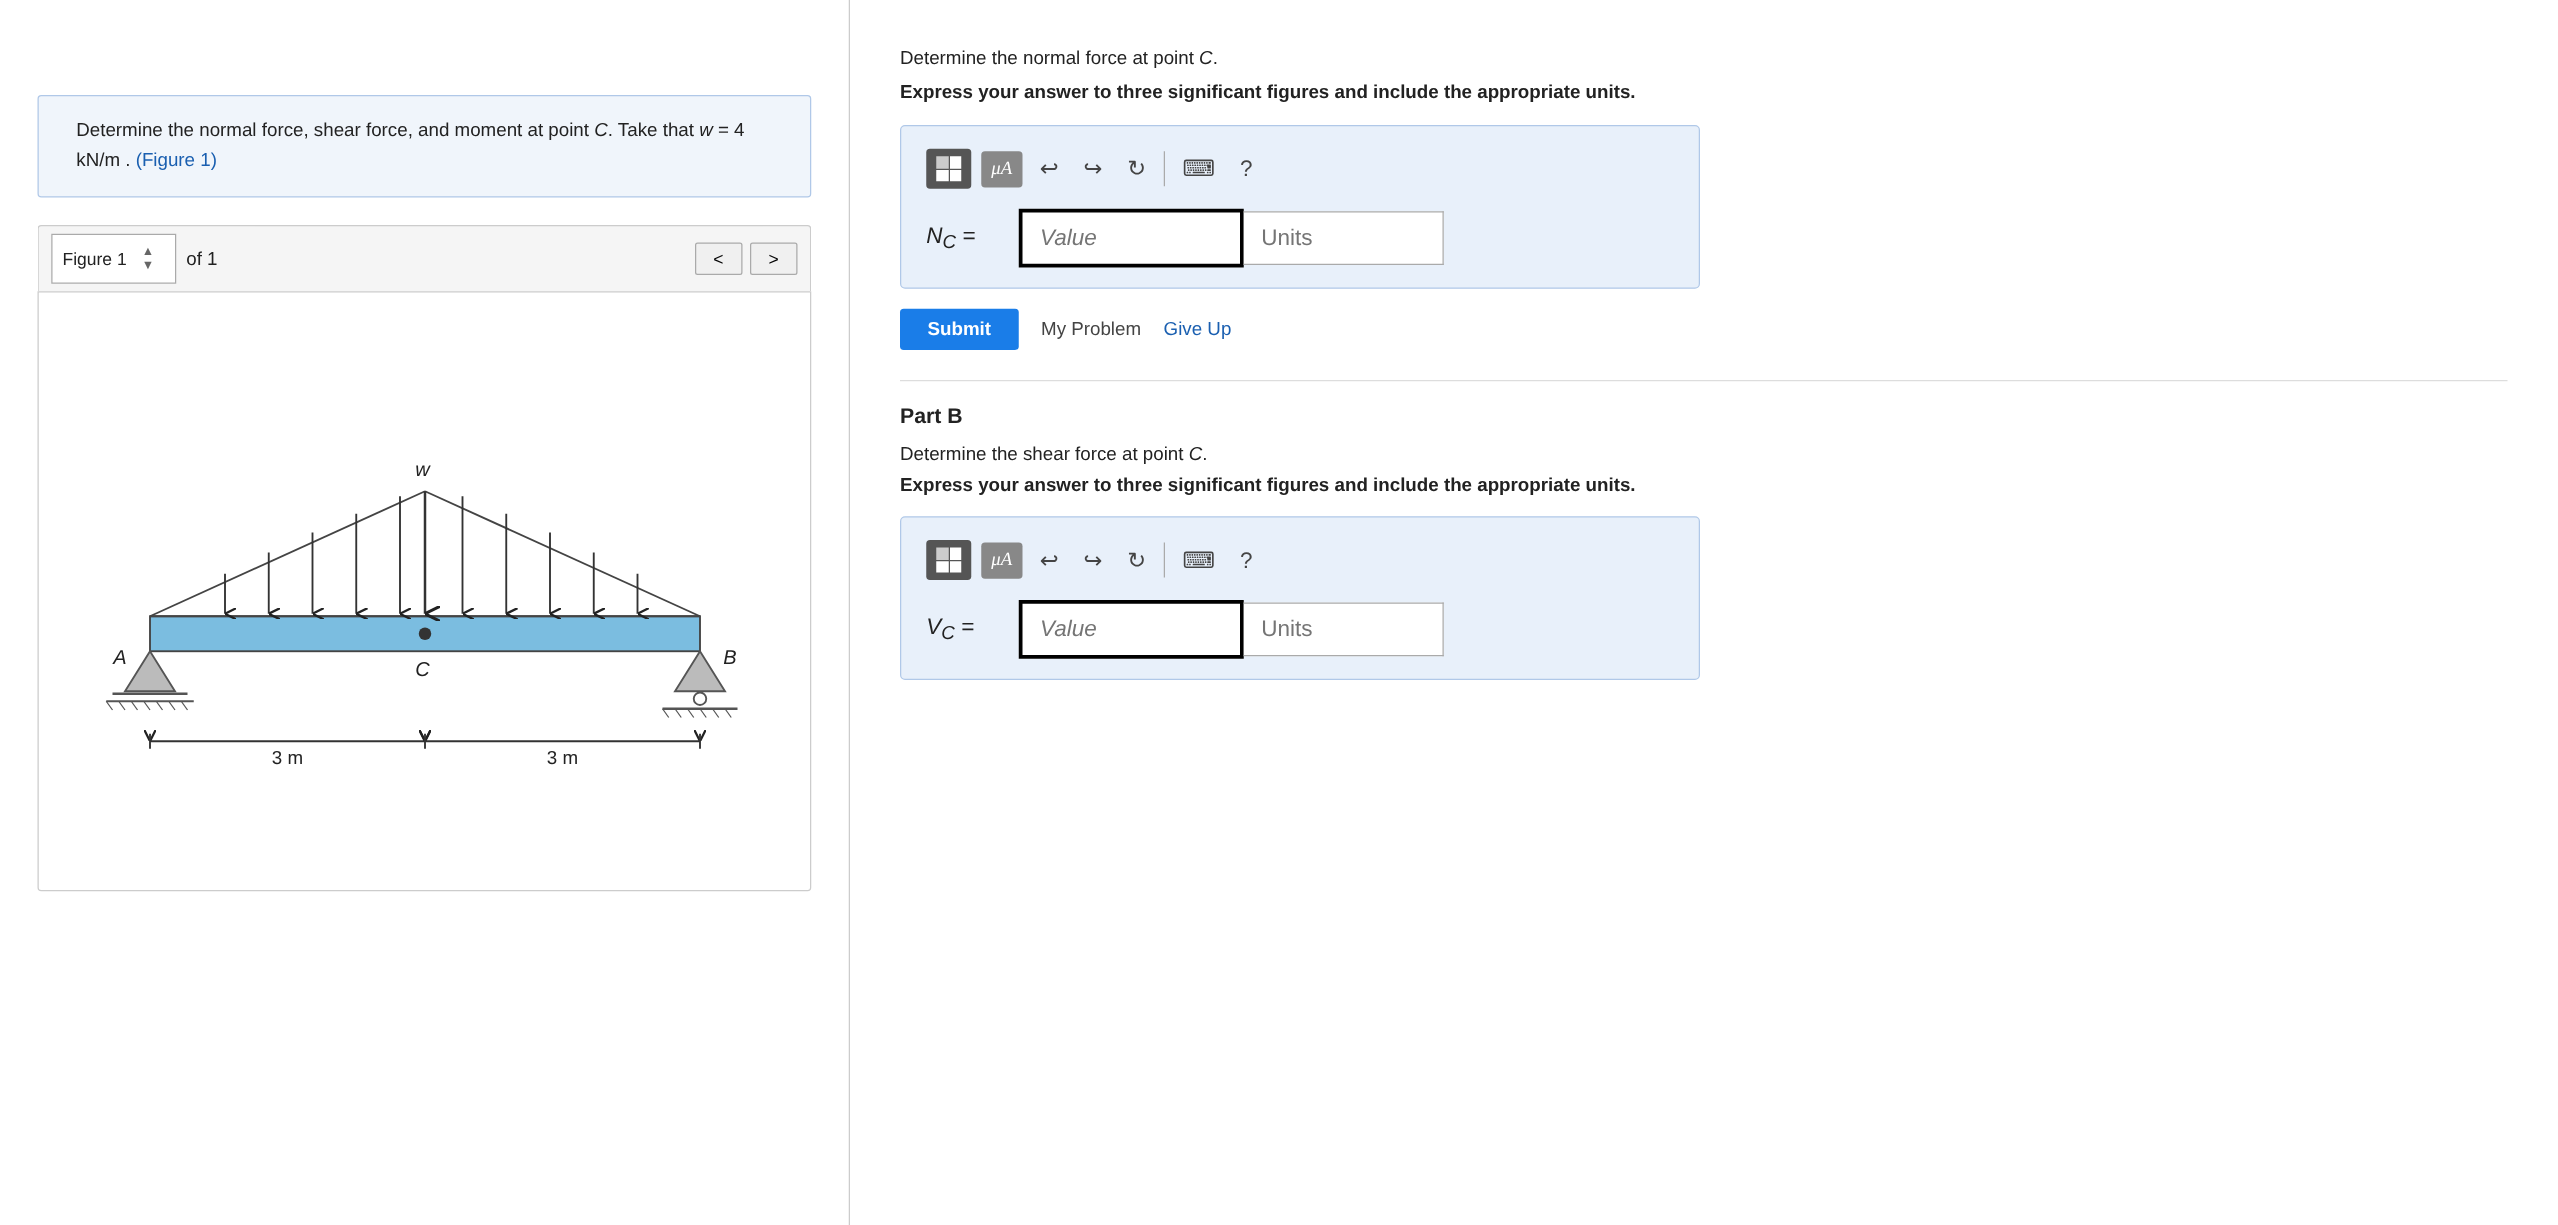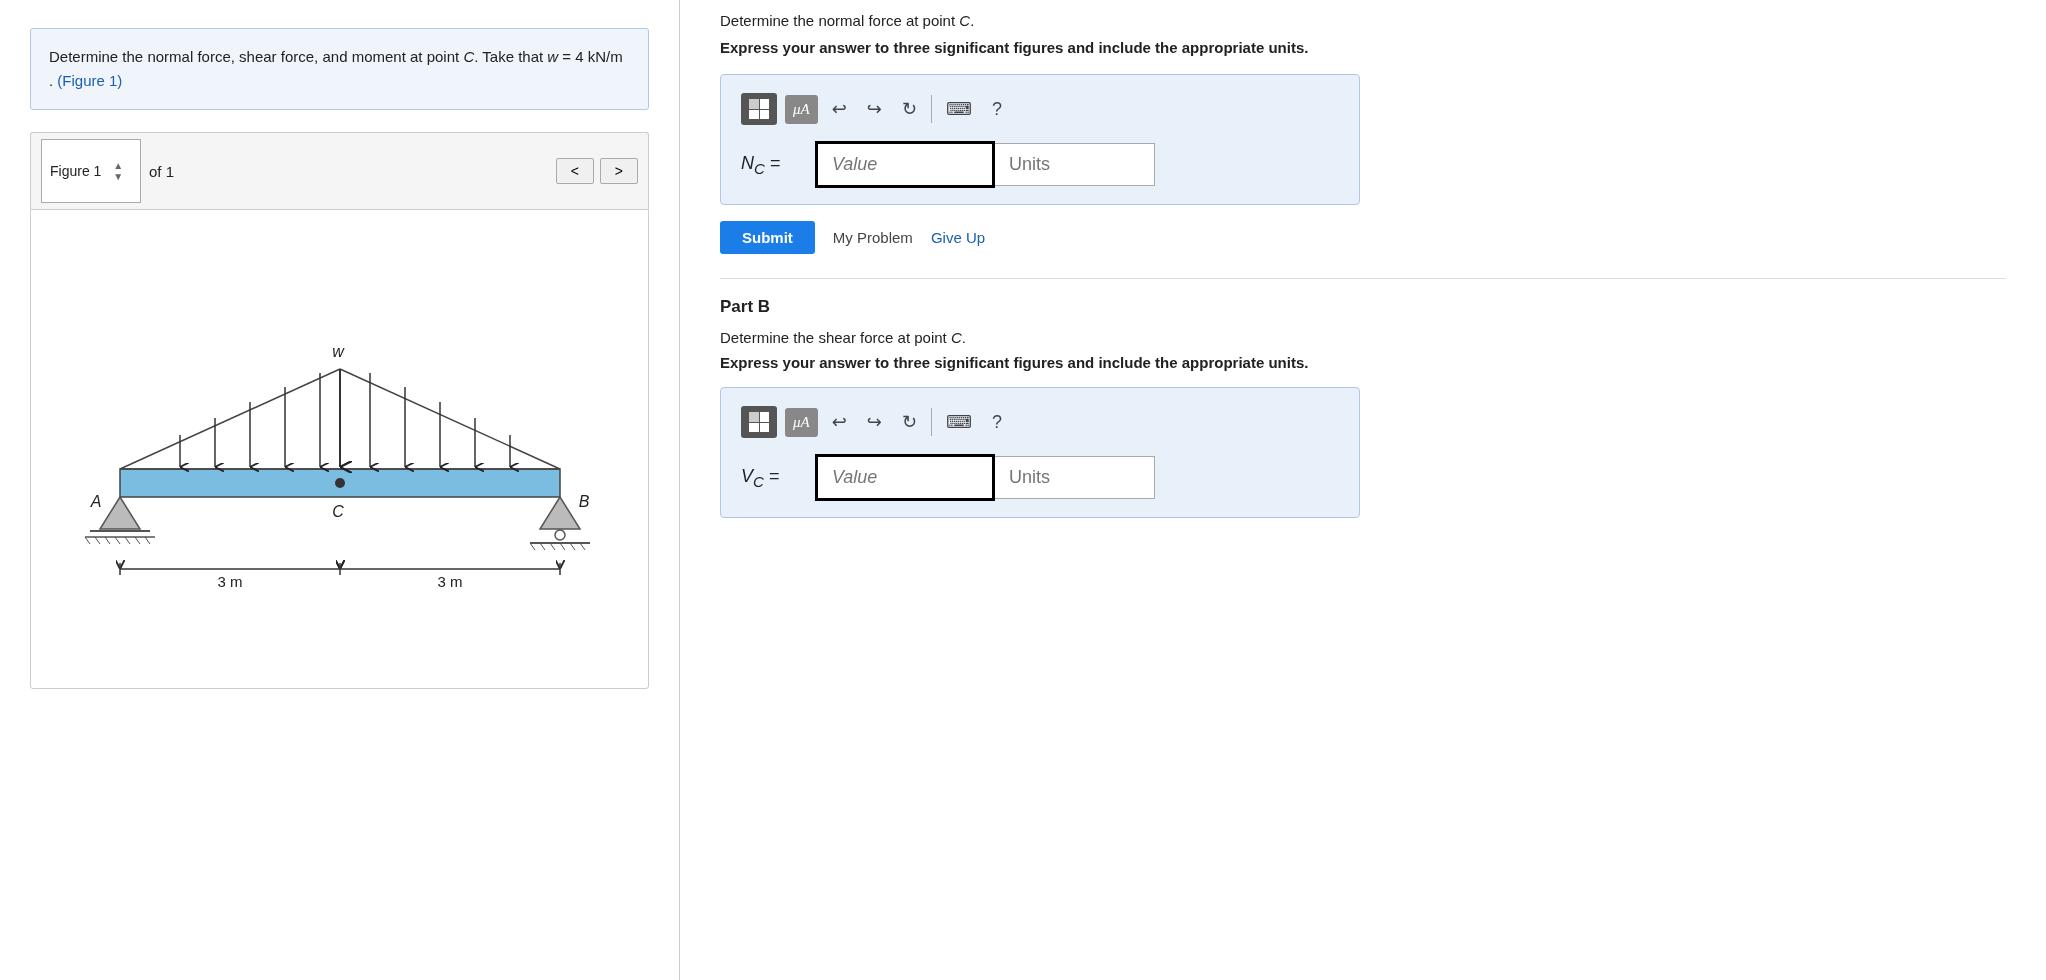--- a/index.html
+++ b/index.html
@@ -21,46 +21,47 @@
       flex-shrink: 0;
     }
     .problem-title {
       font-size: 22px;
       font-weight: bold;
       margin-bottom: 18px;
     }
     .problem-description {
       border: 1px solid #b0c8e8;
       background: #f0f5fb;
-      padding: 16px 18px;
+      padding: 16px 30px;
       font-size: 15px;
       line-height: 1.6;
       margin-bottom: 22px;
       border-radius: 3px;
+      margin-top: 48px;
     }
     .problem-description a {
       color: #1a5fb0;
       text-decoration: none;
     }
     .figure-nav {
       display: flex;
       align-items: center;
       border: 1px solid #ccc;
       background: #f5f5f5;
       padding: 6px 10px;
       margin-bottom: 0;
       border-bottom: none;
       border-radius: 3px 3px 0 0;
     }
     .figure-select {
       display: flex;
       align-items: center;
       border: 1px solid #aaa;
       background: #fff;
-      padding: 20px 8px;
+      padding: 8px 8px;
       font-size: 14px;
       min-width: 100px;
       margin-right: 8px;
     }
     .figure-select span { margin-right: 6px; }
     .figure-arrows {
       display: flex;
       gap: 6px;
       margin-left: auto;
     }
@@ -79,21 +80,21 @@
       padding: 20px 10px 20px 10px;
       min-height: 480px;
       display: flex;
       align-items: center;
       justify-content: center;
     }
 
     
     .right-panel {
       flex: 1;
-      padding: 12px 40px;
+      padding: 38px 40px;
       overflow-y: auto;
     }
     .section-instruction {
       font-size: 15px;
       margin-bottom: 10px;
     }
     .section-instruction-bold {
       font-weight: bold;
       margin-bottom: 18px;
       font-size: 15px;

